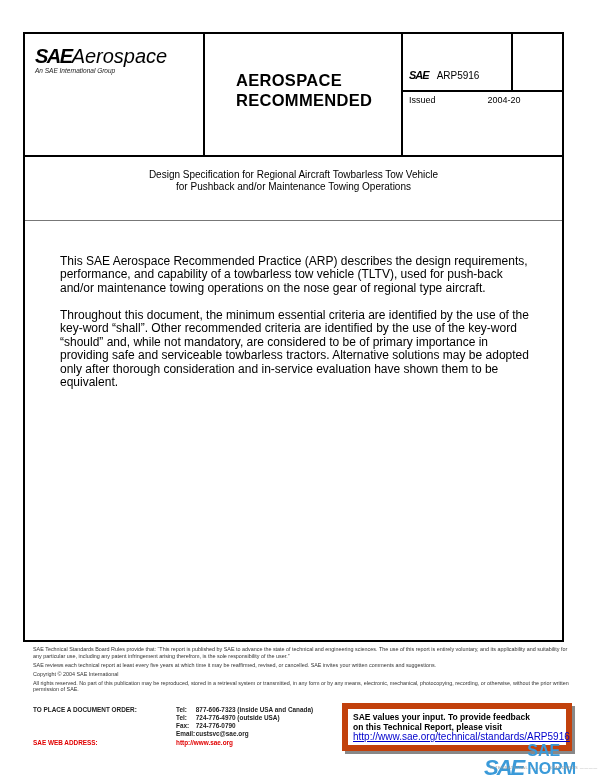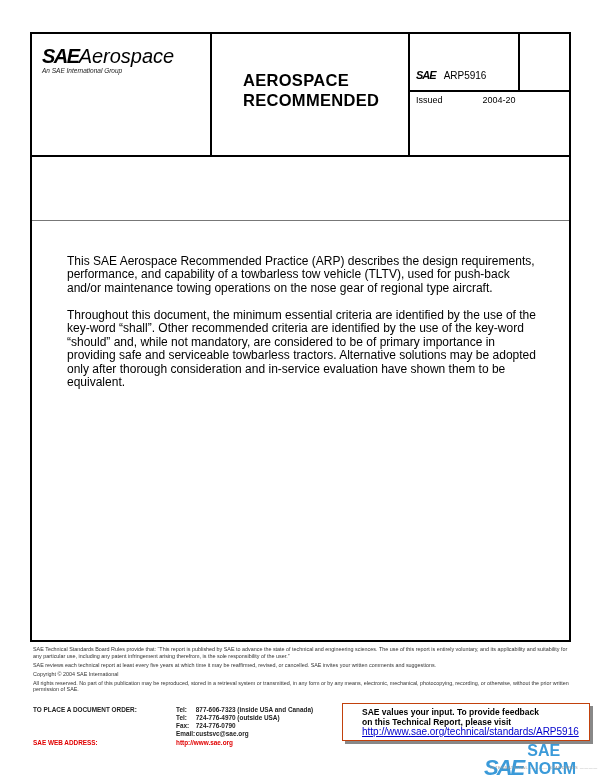--- a/index.html
+++ b/index.html
@@ -1,52 +1,52 @@
 <!DOCTYPE html>
 <html><head>
 <meta charset="utf-8">
 <style>
   html, body { margin: 0; padding: 0; }
   body {
     width: 600px; height: 776px; background: #ffffff; position: relative;
     font-family: "Liberation Sans", sans-serif; color: #000; overflow: hidden;
   }
   .frame {
-    position: absolute; left: 30px; top: 32px; width: 537px; height: 606px;
+    position: absolute; left: 23px; top: 32px; width: 537px; height: 606px;
     border: 2px solid #000; box-sizing: content-box;
   }
   .hdr-bottom { position: absolute; left: 0; right: 0; top: 121px; border-top: 2px solid #000; }
   .hdr-vline { position: absolute; top: 0; height: 121px; border-left: 2px solid #000; }
   .title-bottom { position: absolute; left: 0; right: 0; top: 186px; border-top: 1px solid #777; }
   .arp-hline { position: absolute; left: 378px; right: 0; top: 56px; border-top: 2px solid #000; }
   .arp-vline { position: absolute; left: 486px; top: 0; height: 57px; border-left: 2px solid #000; }
 
   .logo { position: absolute; left: 10px; top: 11px; }
   .logo-sae { font-weight: bold; font-style: italic; font-size: 20px; letter-spacing: -1.5px; font-family: "Liberation Sans", sans-serif; }
   .logo-aero { font-style: italic; font-size: 20px; font-family: "Liberation Sans", sans-serif; }
   .logo-sub { font-style: italic; font-size: 6.5px; margin-top: -1px; color: #222; }
 
   .doc-type { position: absolute; left: 211px; top: 36px; font-weight: bold; font-size: 16.5px; line-height: 20px; letter-spacing: 0.3px; }
   .arp-id { position: absolute; left: 384px; top: 35px; font-size: 10px; display: flex; align-items: center; gap: 8px; }
   .arp-sae { font-weight: bold; font-style: italic; font-size: 11px; letter-spacing: -1px; }
-  .issued { position: absolute; left: 384px; top: 61px; font-size: 9px; display: flex; gap: 40px; }
+  .issued { position: absolute; left: 384px; top: 61px; font-size: 9px; display: flex; gap: 52px; }
 
   .title { position: absolute; left: 0; right: 0; top: 135px; text-align: center; font-size: 10px; line-height: 12px; }
   .foreword-h { position: absolute; left: 0; right: 0; top: 202px; text-align: center; font-size: 10.5px; }
   .para { position: absolute; left: 35px; width: 470px; font-size: 12px; line-height: 13.4px; }
 
   .footer { position: absolute; left: 33px; top: 646px; width: 540px; font-size: 5.4px; line-height: 6.6px; color: #333; }
   .footer p { margin: 0 0 2.5px 0; }
   .order { position: absolute; left: 33px; top: 706px; font-size: 6.4px; line-height: 8px; font-weight: bold; color: #222; }
   .order .label { position: absolute; left: 0; white-space: nowrap; }
   .contact { position: absolute; left: 143px; white-space: nowrap; }
   .contact span.k { display: inline-block; width: 18px; }
   .red { color: #e00000; }
 
-  .feedback { position: absolute; left: 342px; top: 703px; width: 208px; border: 1px solid #c2410c; padding: 3px 19px; font-size: 8.5px; line-height: 10px; font-weight: bold; box-shadow: 3px 3px 0 #888; background: #fff; }
+  .feedback { position: absolute; left: 342px; top: 703px; width: 208px; border: 6px solid #c2410c; padding: 3px 5px; font-size: 8.5px; line-height: 10px; font-weight: bold; box-shadow: 3px 3px 0 #888; background: #fff; }
   .feedback a { color: #0000cc; text-decoration: underline; font-weight: normal; font-size: 10px; }
 
   .wm { position: absolute; left: 484px; top: 742px; display: flex; align-items: flex-end; }
   .wm-sae { font-weight: bold; font-style: italic; font-size: 22px; color: #3a9ad9; letter-spacing: -2px; line-height: 20px; }
   .wm-norm { font-weight: bold; font-size: 16px; color: #3a9ad9; margin-left: 4px; line-height: 18px; }
   .wm-sub { position: absolute; left: 490px; top: 765px; font-size: 4px; color: #999; letter-spacing: 0.5px; }
 </style>
 </head>
 <body>
 
@@ -71,20 +71,24 @@
   <div class="arp-id">
     <span class="arp-sae">SAE</span>
     <span>ARP5916</span>
   </div>
 
   <div class="issued">
     <span>Issued</span>
     <span>2004-20</span>
   </div>
 
+  <div class="title">
+    <div>Design Specification for Regional Aircraft Towbarless Tow Vehicle</div>
+    <div>for Pushback and/or Maintenance Towing Operations</div>
+  </div>
 
   <div class="para" style="top:221px">This SAE Aerospace Recommended Practice (ARP) describes the design requirements, performance, and capability of a towbarless tow vehicle (TLTV), used for push-back and/or maintenance towing operations on the nose gear of regional type aircraft.</div>
   <div class="para" style="top:275px">Throughout this document, the minimum essential criteria are identified by the use of the key-word “shall”. Other recommended criteria are identified by the use of the key-word “should” and, while not mandatory, are considered to be of primary importance in providing safe and serviceable towbarless tractors.  Alternative solutions may be adopted only after thorough consideration and in-service evaluation have shown them to be equivalent.</div>
 </div>
 
 <div class="footer">
   <p>SAE Technical Standards Board Rules provide that: “This report is published by SAE to advance the state of technical and engineering sciences. The use of this report is entirely voluntary, and its applicability and suitability for any particular use, including any patent infringement arising therefrom, is the sole responsibility of the user.”</p>
   <p>SAE reviews each technical report at least every five years at which time it may be reaffirmed, revised, or cancelled. SAE invites your written comments and suggestions.</p>
   <p>Copyright © 2004 SAE International</p>
   <p>All rights reserved. No part of this publication may be reproduced, stored in a retrieval system or transmitted, in any form or by any means, electronic, mechanical, photocopying, recording, or otherwise, without the prior written permission of SAE.</p>

